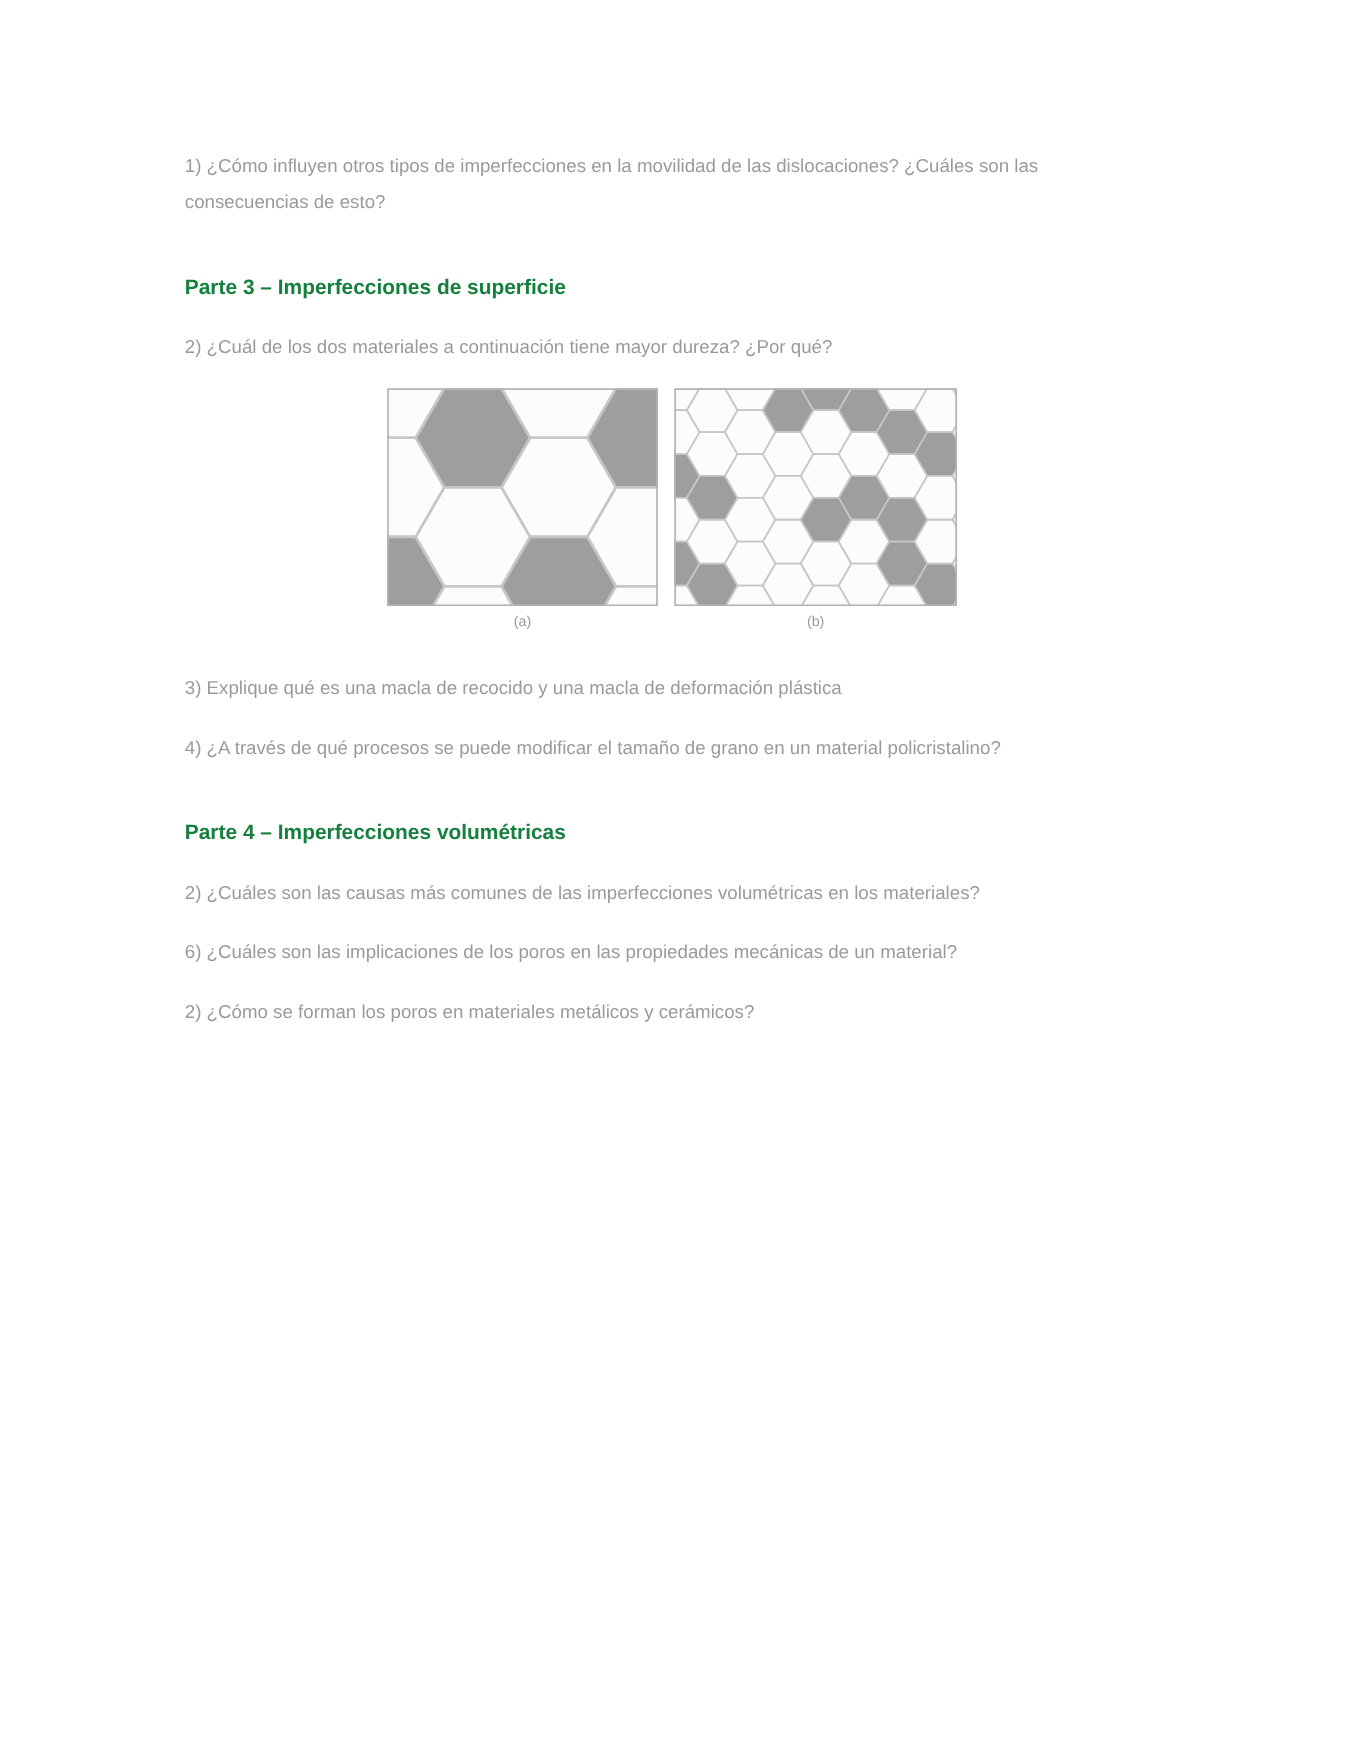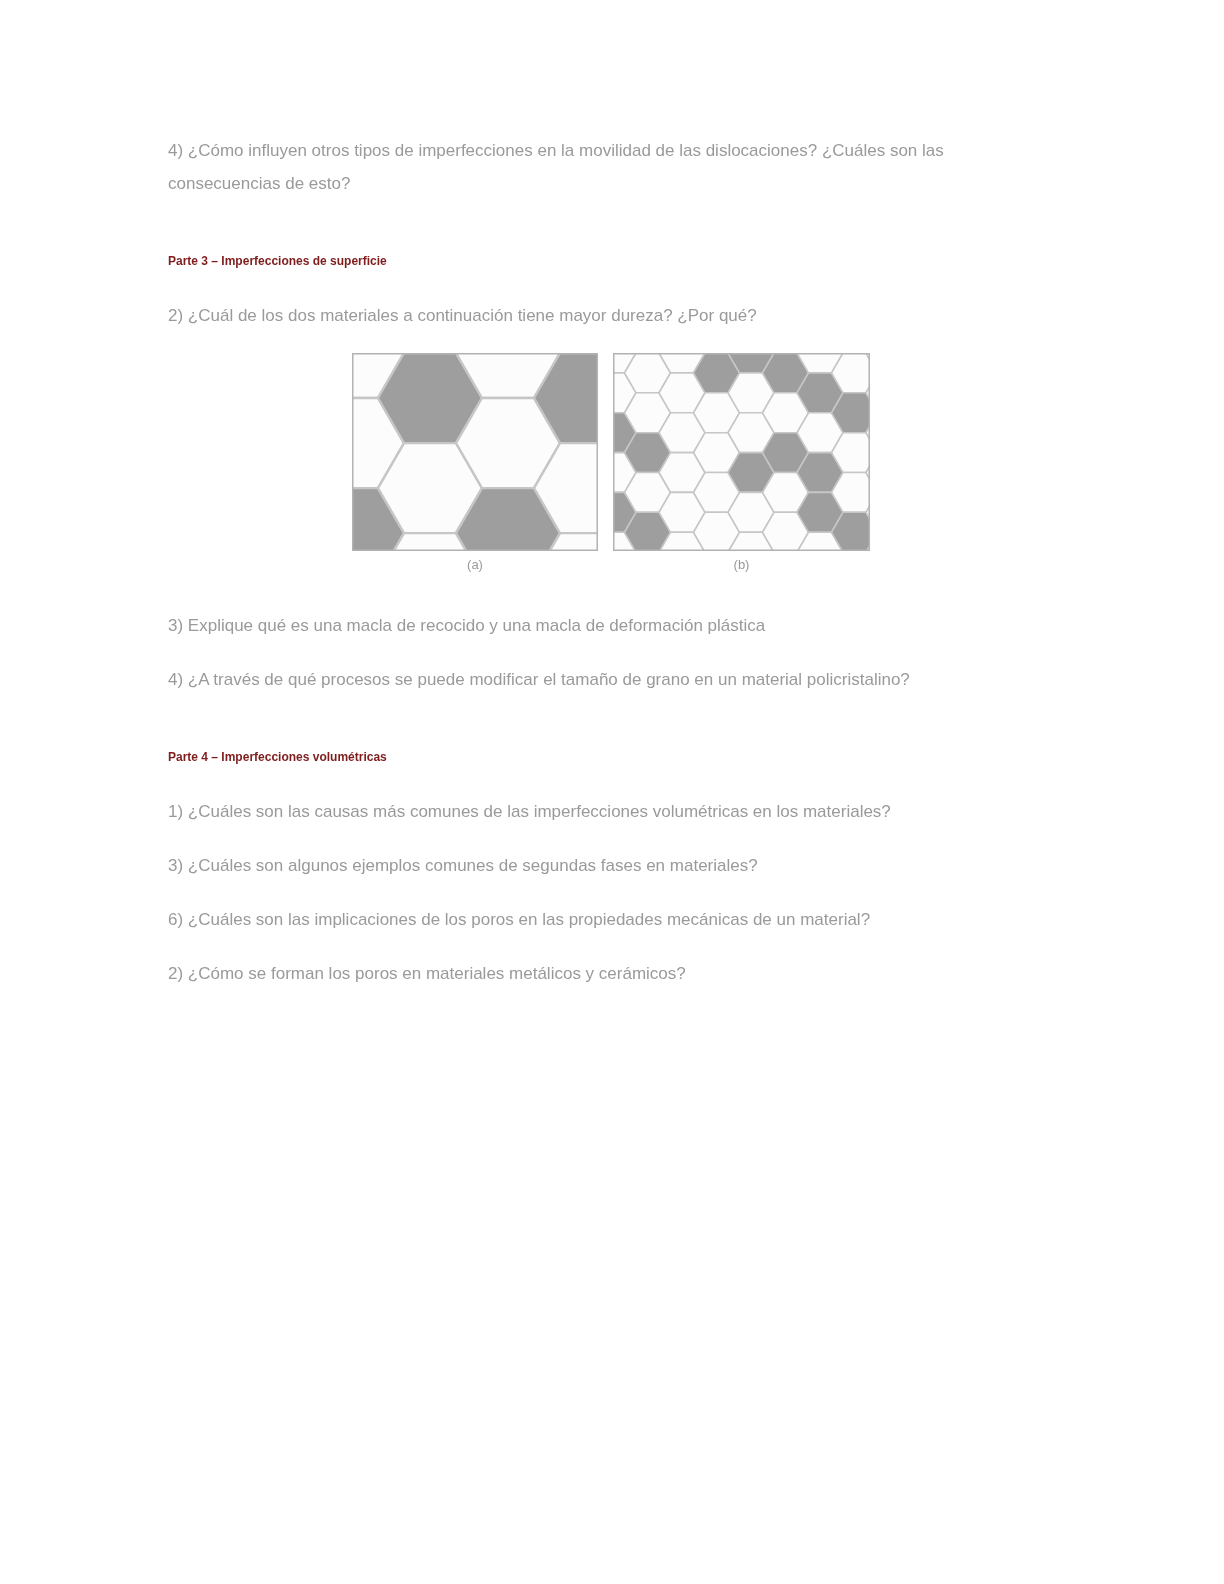--- a/index.html
+++ b/index.html
@@ -16,24 +16,24 @@
     width:900px;
     color:#9a9a9a;
     font-size:17px;
     line-height:33px;
     filter:blur(0.45px);
   }
   p.q{margin:0 0 21px 0;}
   p.q.wrap{max-width:840px;}
   h2.section{
     margin:45px 0 21px 0;
-    font-size:12px;
+    font-size:19px;
     line-height:33px;
     font-weight:bold;
-    color:#7f1d1d;
+    color:#15803d;
   }
   figure.grains{
     margin:20px 0 36px 0;
     padding:0;
   }
   .panels{
     display:flex;
     align-items:flex-start;
     gap:15px;
     margin-left:184px;
@@ -46,21 +46,21 @@
     line-height:16px;
     color:#9a9a9a;
   }
 </style>
 </head>
 <body>
 
 <div class="page">
   <div class="content">
 
-    <p class="q wrap">4) ¿Cómo influyen otros tipos de imperfecciones en la movilidad de las dislocaciones? ¿Cuáles son las consecuencias de esto?</p>
+    <p class="q wrap">1) ¿Cómo influyen otros tipos de imperfecciones en la movilidad de las dislocaciones? ¿Cuáles son las consecuencias de esto?</p>
 
     <h2 class="section">Parte 3 – Imperfecciones de superficie</h2>
 
     <p class="q">2) ¿Cuál de los dos materiales a continuación tiene mayor dureza? ¿Por qué?</p>
 
     <figure class="grains">
       <div class="panels">
         <div class="panel">
           <svg id="panelA" width="246" height="198" viewBox="0 0 246 198">
               <polygon points="52.0,0.0 26.0,45.0 -26.0,45.0 -52.0,0.0 -26.0,-45.0 26.0,-45.0" fill="#fcfcfc" stroke="#c6c6c6" stroke-width="2.4"></polygon>
@@ -140,19 +140,18 @@
           <div class="flabel">(b)</div>
         </div>
       </div>
     </figure>
 
     <p class="q">3) Explique qué es una macla de recocido y una macla de deformación plástica</p>
     <p class="q">4) ¿A través de qué procesos se puede modificar el tamaño de grano en un material policristalino?</p>
 
     <h2 class="section">Parte 4 – Imperfecciones volumétricas</h2>
 
-    <p class="q">1) ¿Cuáles son las causas más comunes de las imperfecciones volumétricas en los materiales?</p>
-    <p class="q">3) ¿Cuáles son algunos ejemplos comunes de segundas fases en materiales?</p>
+    <p class="q">2) ¿Cuáles son las causas más comunes de las imperfecciones volumétricas en los materiales?</p>
     <p class="q">6) ¿Cuáles son las implicaciones de los poros en las propiedades mecánicas de un material?</p>
     <p class="q">2) ¿Cómo se forman los poros en materiales metálicos y cerámicos?</p>
 
   </div>
 </div>
 
 </body></html>

